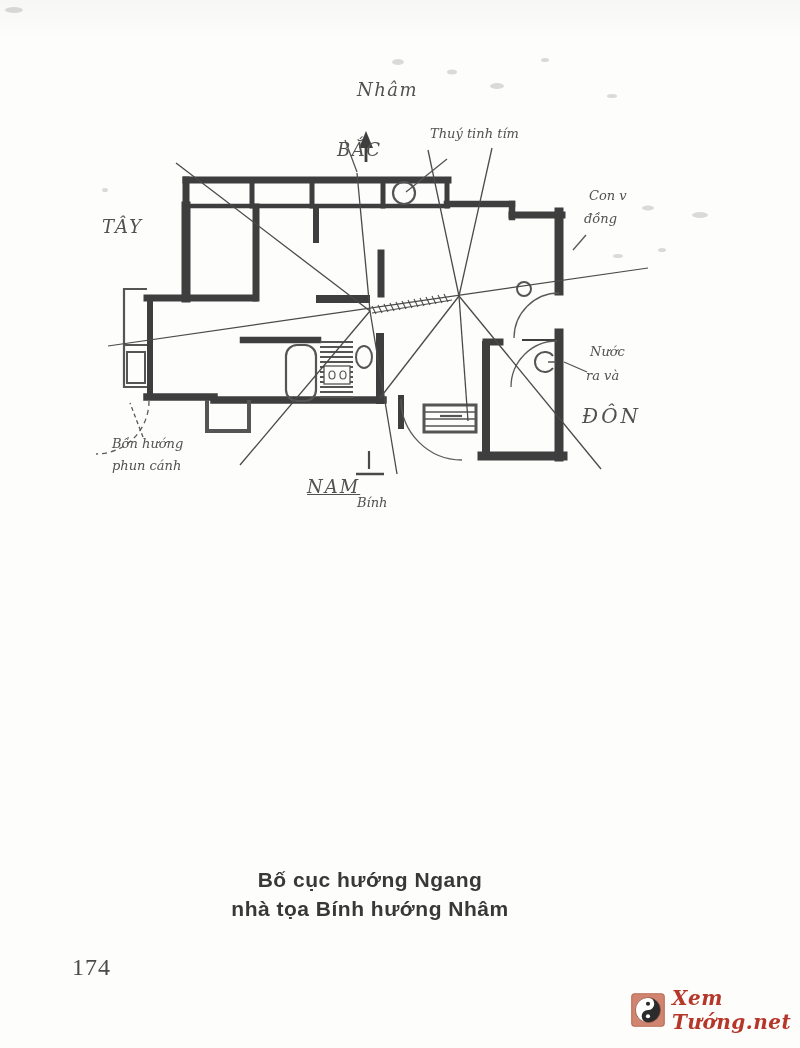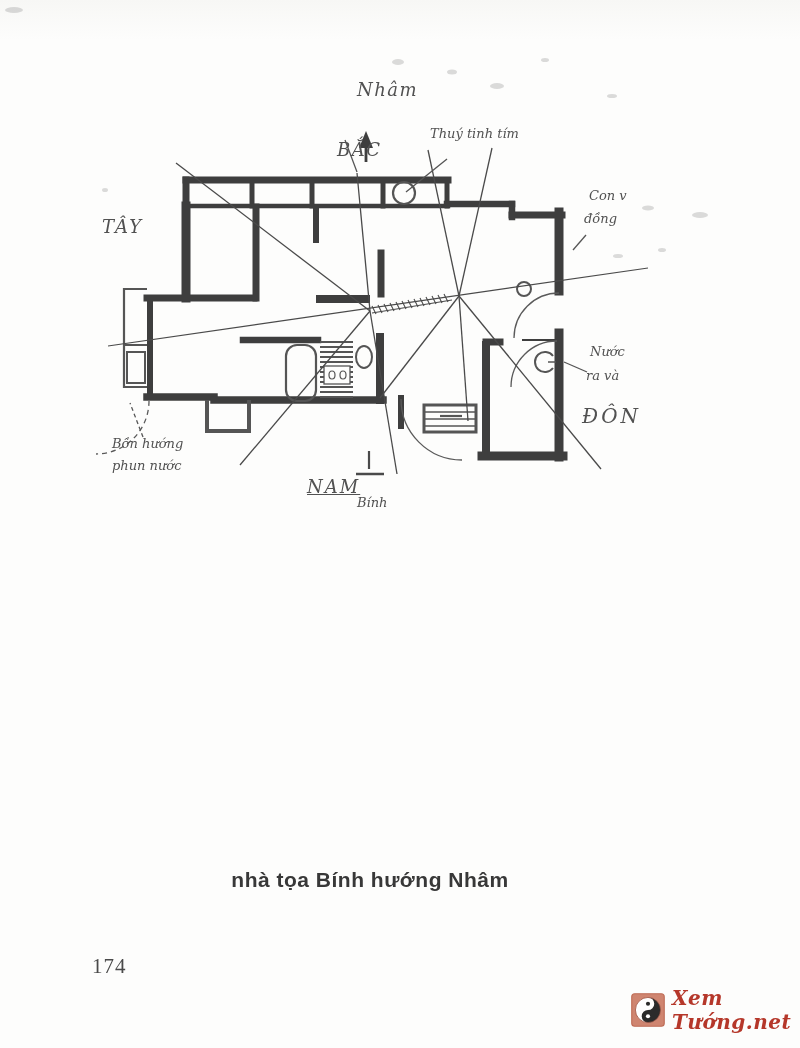--- a/index.html
+++ b/index.html
@@ -12,22 +12,22 @@
   .lbl{position:absolute;font-style:italic;font-size:13px;line-height:1.15;color:#515151;white-space:nowrap;}
   .lbl.big{font-size:18px;letter-spacing:1.5px;}
   .lbl.caps{font-size:18px;letter-spacing:2px;}
   .lbl.east{font-size:20px;letter-spacing:3px;}
   .caption{
     position:absolute;left:170px;top:866px;width:400px;text-align:center;
     font-family:"Liberation Sans",sans-serif;font-weight:700;font-size:21px;
     color:#383838;line-height:1.38;letter-spacing:.5px;
   }
   .pagenum{
-    position:absolute;left:92px;top:954px;font-family:"Liberation Serif",serif;
-    font-size:21px;color:#4a4a4a;letter-spacing:1px;
+    position:absolute;left:72px;top:954px;font-family:"Liberation Serif",serif;
+    font-size:24px;color:#4a4a4a;letter-spacing:1px;
   }
   .watermark{position:absolute;left:631px;top:986px;display:flex;align-items:center;gap:7px;}
   .wm-text{
     font-family:"DejaVu Serif",serif;font-style:italic;font-weight:700;
     font-size:20px;color:#b5372a;letter-spacing:.5px;
   }
 </style>
 </head>
 <body>
 
@@ -168,25 +168,26 @@
   <div class="lbl big" style="left:337px;top:80px;margin-left:20px;">Nhâm</div>
   <div class="lbl big" style="left:337px;top:102px;margin-top:38px;">BẮC</div>
   <div class="lbl" style="left:430px;top:127px;">Thuý tinh tím</div>
   <div class="lbl caps" style="left:102px;top:217px;">TÂY</div>
   <div class="lbl" style="left:589px;top:189px;">Con v</div>
   <div class="lbl" style="left:584px;top:212px;">đồng</div>
   <div class="lbl" style="left:590px;top:345px;">Nước</div>
   <div class="lbl" style="left:586px;top:369px;">ra và</div>
   <div class="lbl east" style="left:582px;top:405px;">ĐÔN</div>
   <div class="lbl" style="left:112px;top:437px;">Bồn hướng</div>
-  <div class="lbl" style="left:112px;top:459px;">phun nước</div>
+  <div class="lbl" style="left:112px;top:459px;">phun cánh</div>
   <div class="lbl caps" style="left:307px;top:477px;text-decoration:underline;">NAM</div>
   <div class="lbl" style="left:357px;top:496px;">Bính</div>
 
   <div class="caption">
+    <div>Bố cục hướng Ngang</div>
     <div>nhà tọa Bính hướng Nhâm</div>
   </div>
 
   <div class="pagenum">174</div>
 
   <div class="watermark">
     <svg width="46" height="46" viewBox="0 0 46 46">
       <rect x="1" y="1" width="44" height="44" rx="4" stroke="#bf6c55" stroke-width="1.5" fill="#cf8570"></rect>
       <circle cx="23" cy="23" r="17" fill="#ffffff"></circle>
       <path d="M23,6 A17,17 0 1 1 23,40 A8.5,8.5 0 1 1 23,23 A8.5,8.5 0 1 0 23,6 Z" fill="#2b2b2b"></path>

